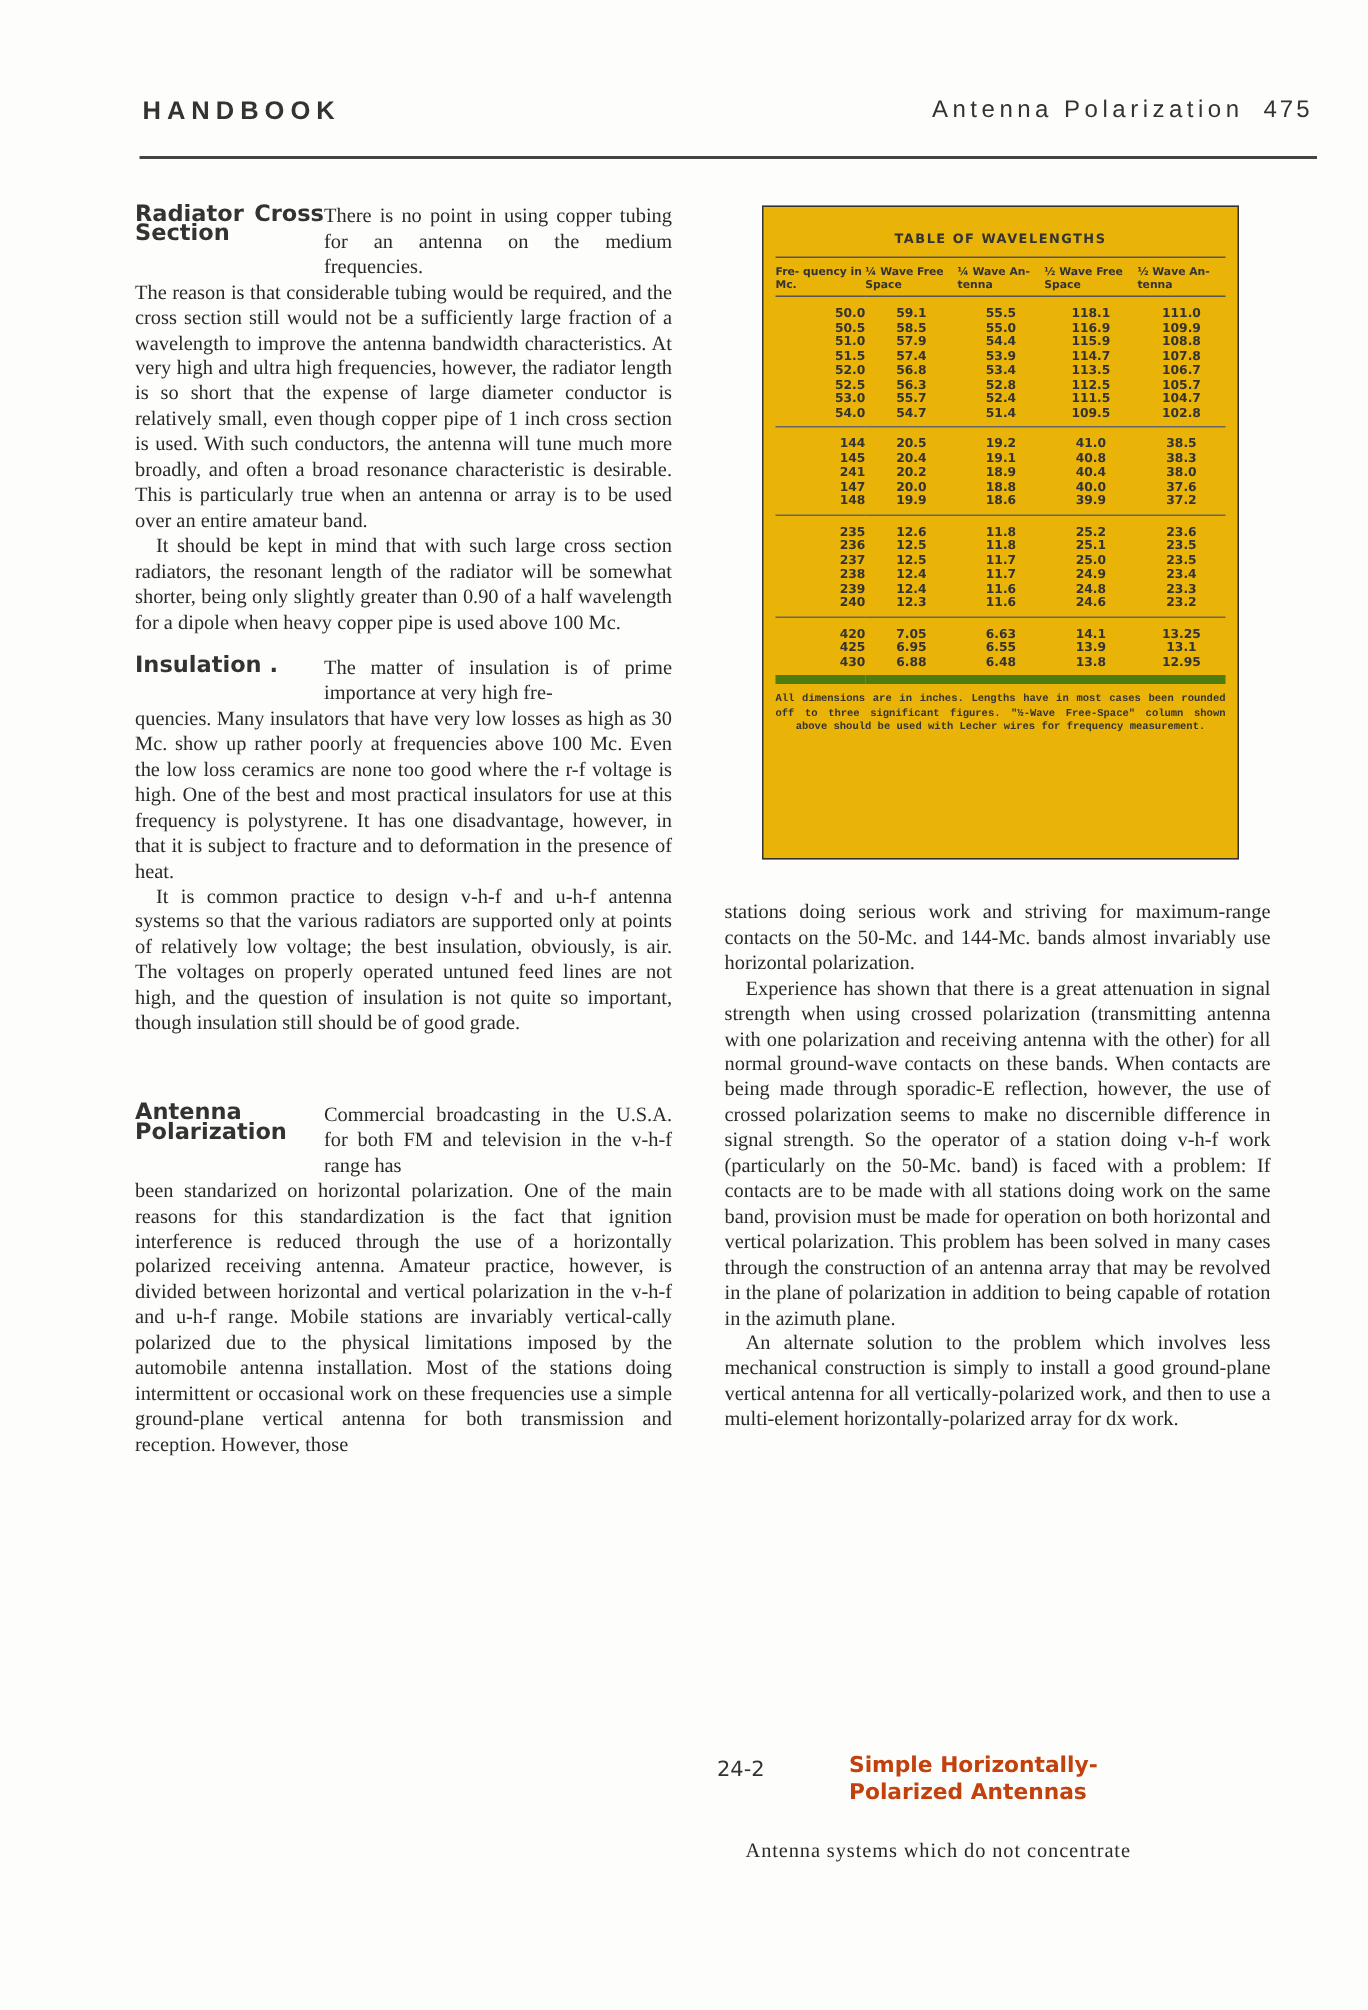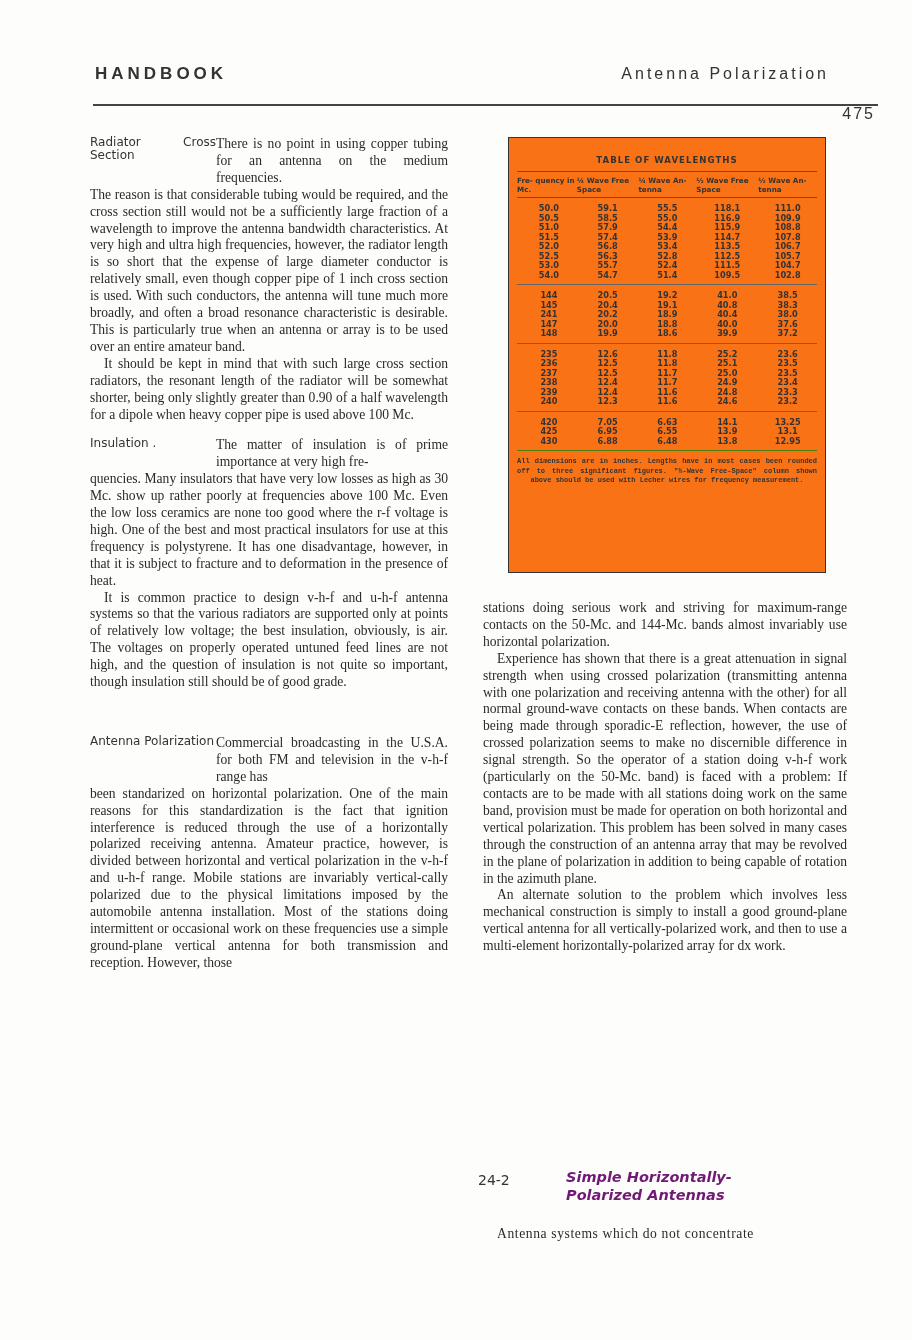--- a/index.html
+++ b/index.html
@@ -4,53 +4,53 @@
 <style>
   html, body { margin: 0; padding: 0; }
   body {
     width: 912px; height: 1340px; background: #fdfdfb; color: #2a2a2a;
     position: relative; overflow: hidden;
     font-family: "Liberation Serif", "DejaVu Serif", serif;
   }
   .header { position: absolute; left: 95px; top: 64px; width: 784px; height: 30px; text-align: right; }
   .running-head { position: absolute; left: 0; top: 0; font-family: "Liberation Sans", sans-serif; font-weight: bold; font-size: 17px; letter-spacing: 4px; color: #333; }
   .chapter-title { position: absolute; right: 50px; top: 1px; font-family: "Liberation Sans", sans-serif; font-size: 16px; letter-spacing: 3px; color: #333; }
-  .page-number { position: absolute; right: 4px; top: 1px; font-family: "Liberation Sans", sans-serif; font-size: 16px; letter-spacing: 2px; color: #333; margin-top: 40px; }
+  .page-number { position: absolute; right: 4px; top: 1px; font-family: "Liberation Sans", sans-serif; font-size: 16px; letter-spacing: 2px; color: #333; }
   .header-rule { position: absolute; left: 93px; top: 104px; width: 785px; height: 2px; background: #444; }
 
   .col { position: absolute; font-size: 13.6px; line-height: 16.9px; text-align: justify; }
   .col-left { left: 90px; top: 136px; width: 358px; }
   .col-right { left: 483px; top: 600px; width: 364px; }
   .col p { margin: 0; }
   .indent { text-indent: 14px; }
-  .side-head { font-family: "DejaVu Sans", sans-serif; font-weight: normal; font-size: 12px; line-height: 13px; color: #333; }
+  .side-head { font-family: "DejaVu Sans", sans-serif; font-weight: bold; font-size: 15px; line-height: 13px; color: #333; }
   .sec { display: grid; grid-template-columns: 126px 1fr; }
   .sec .lead { text-align: justify; }
   .gap-small { height: 14px; }
   .gap-large { height: 44px; }
 
   .table-box {
     position: absolute; left: 508px; top: 137px; width: 316px; height: 434px;
-    border: 1.5px solid #333; border-top-width: 1px; background: #f97316;
+    border: 1.5px solid #333; border-top-width: 1px; background: #eab308;
   }
   .table-title { text-align: center; font-family: "DejaVu Sans", sans-serif; font-weight: bold; font-size: 8.6px; letter-spacing: 1px; margin-top: 17px; color: #333; }
   .rule { height: 1px; background: #555; margin: 0 8px; }
   .rule-title { margin-top: 6px; }
   table.wl { border-collapse: collapse; width: 300px; margin: 0 8px; font-family: "DejaVu Sans", sans-serif; font-weight: bold; font-size: 8.2px; color: #333; }
   table.wl th { font-size: 7.2px; line-height: 8.6px; padding: 5px 0 3px 0; font-weight: bold; text-align: left; }
   table.wl td { line-height: 9.5px; padding: 0; text-align: center; }
-  table.wl td:first-child { text-align: center; padding-left: 4px; margin-top: 35px; }
+  table.wl td:first-child { text-align: right; padding-left: 4px; margin-top: 35px; }
   tr.group-start td { padding-top: 6px; }
   tr.group-end td { padding-bottom: 4px; border-bottom: 1px solid #666; }
-  tr.group-last td { padding-bottom: 4px; border-bottom: 1px solid #4d7c0f; }
+  tr.group-last td { padding-bottom: 4px; border-bottom: 6px solid #4d7c0f; }
   .table-note { font-family: Liberation Mono, monospace; font-weight: bold; font-size: 7px; line-height: 9.4px; text-align: justify; text-align-last: center; margin: 6px 8px 0 8px; color: #333; }
 
   .section-head { position: absolute; left: 470px; top: 1168px; width: 380px; font-family: "DejaVu Sans", sans-serif; }
   .section-num { position: absolute; left: 8px; top: 4px; font-size: 14px; color: #333; }
-  .section-title { position: absolute; left: 96px; top: 0; font-size: 14.5px; font-weight: bold; line-height: 18px; color: #701a75; font-style: italic; }
+  .section-title { position: absolute; left: 96px; top: 0; font-size: 14.5px; font-weight: bold; line-height: 18px; color: #c2410c; }
   .section-body { position: absolute; left: 497px; top: 1226px; width: 352px; font-size: 13.6px; letter-spacing: 0.6px; }
 </style>
 </head>
 <body>
 
 <div class="header">
   <span class="running-head">HANDBOOK</span>
   <span class="chapter-title">Antenna Polarization</span>
   <span class="page-number">475</span>
 </div>

